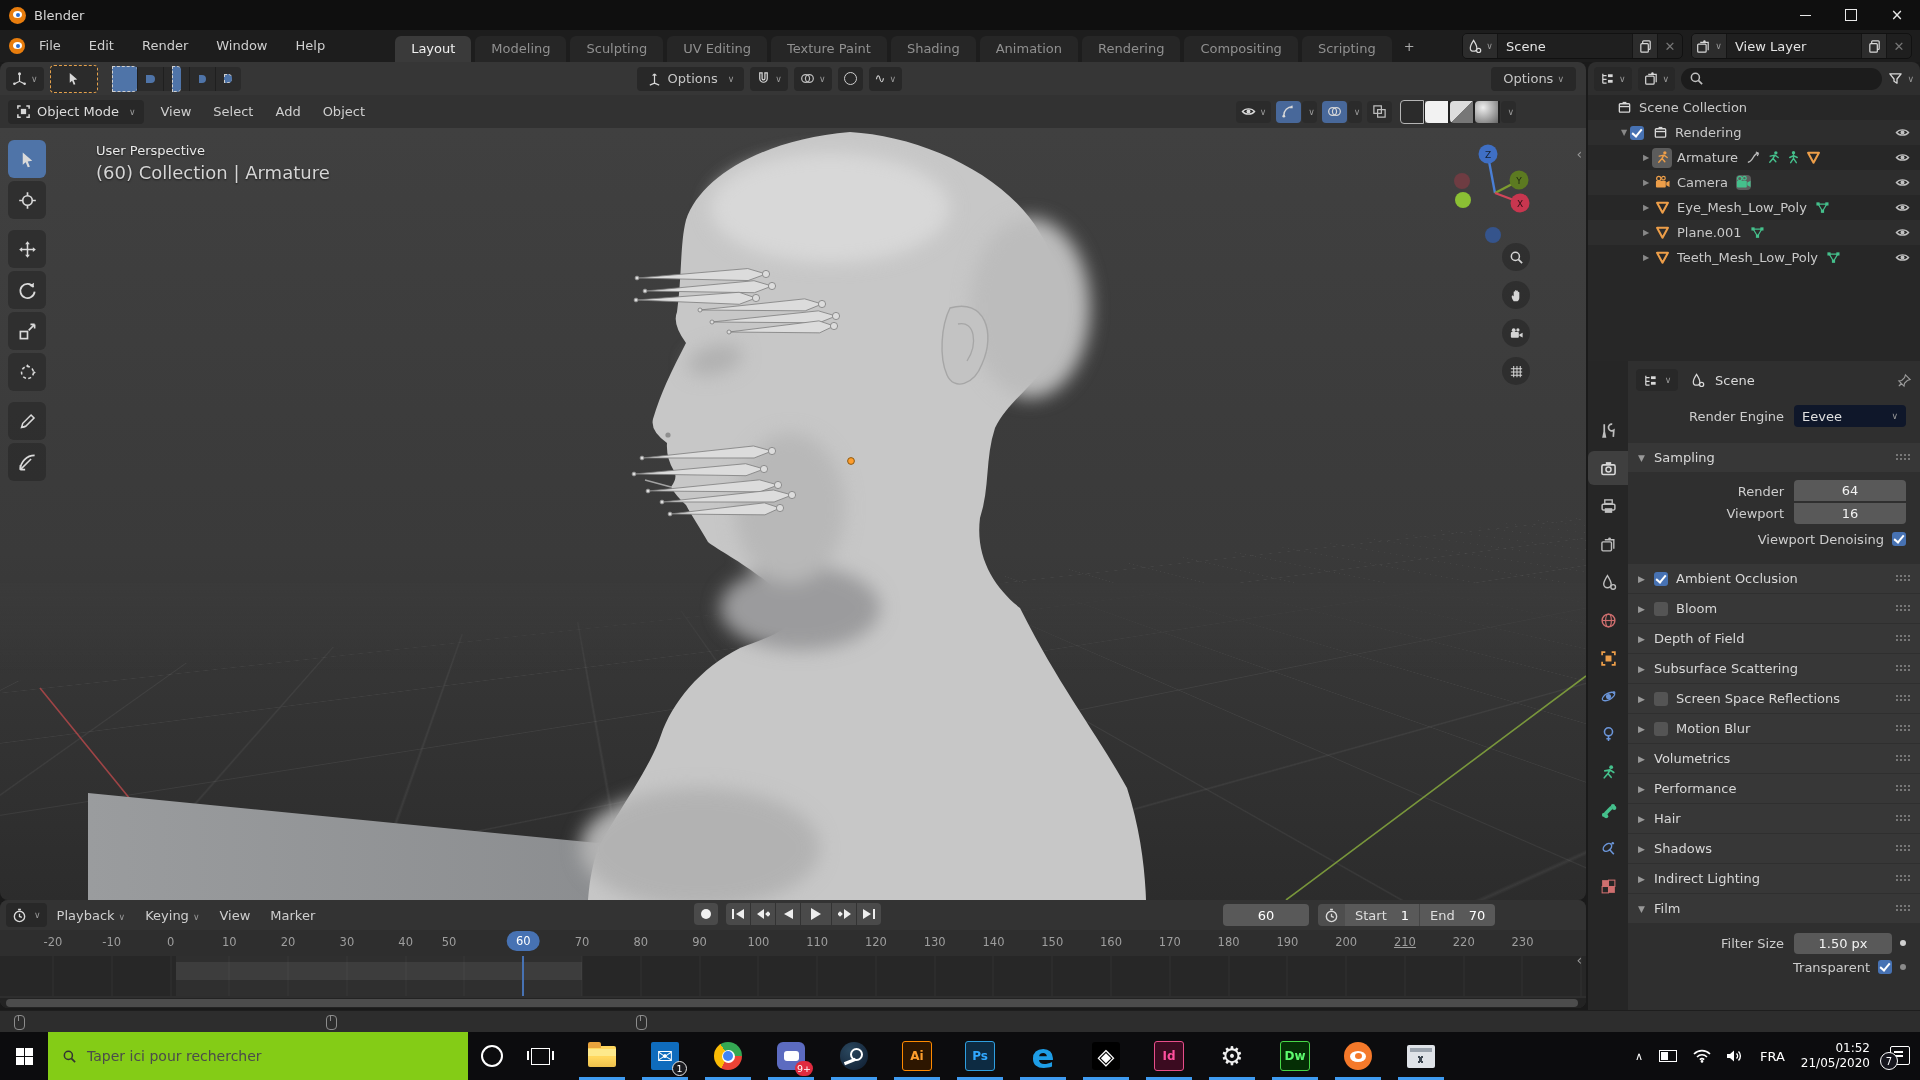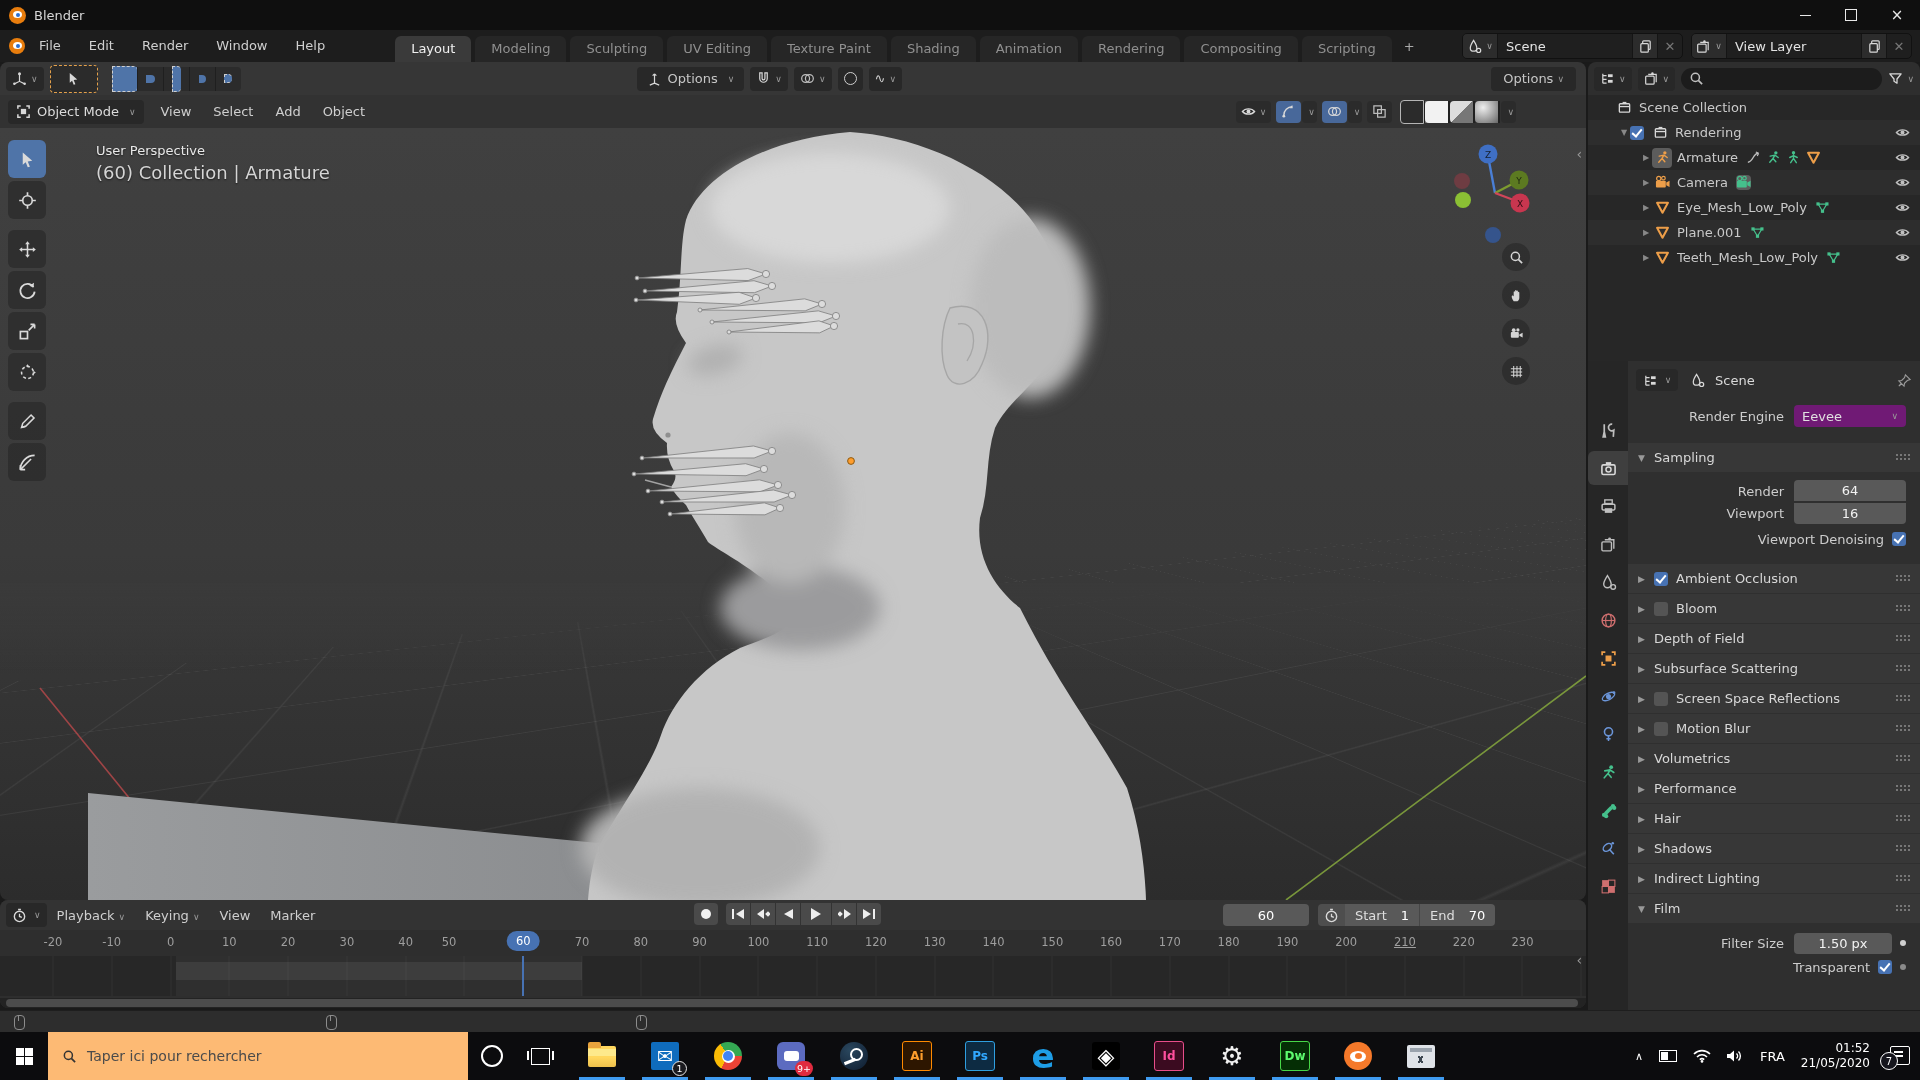--- a/index.html
+++ b/index.html
@@ -69,21 +69,21 @@
   .ptab{position:absolute;left:0;width:40px;height:34px;display:flex;align-items:center;justify-content:center;}
   .ptab.active{background:#3f3f3f;border-radius:6px 0 0 6px;}
   .ptab svg{width:17px;height:17px;}
   #pbody{position:absolute;left:40px;top:0;width:292px;height:649px;}
   #prop-header{display:flex;align-items:center;height:38px;padding:0 8px;}
   #prop-bc-btn{width:42px;height:22px;background:#282828;border-radius:4px;display:flex;align-items:center;justify-content:center;gap:3px;}
   #prop-header .name{margin-left:10px;color:#dadada;}
   #prop-header .pin{margin-left:auto;color:#9a9a9a;}
   .prow{display:flex;align-items:center;height:26px;padding-right:14px;}
   .prow .lbl{width:156px;text-align:right;padding-right:10px;color:#cdcdcd;white-space:nowrap;}
-  .dd-field{flex:1;height:22px;background:#701a75;border-radius:4px;display:flex;align-items:center;padding:0 8px;color:#e0e0e0;}
+  .dd-field{flex:1;height:22px;background:#0f172a;border-radius:4px;display:flex;align-items:center;padding:0 8px;color:#e0e0e0;}
   .dd-field .chev{margin-left:auto;}
   .val-field{flex:1;height:21px;background:#595959;display:flex;align-items:center;justify-content:center;color:#f2f2f2;}
   .vf-top{border-radius:4px 4px 0 0;margin-bottom:1px;}
   .vf-bot{border-radius:0 0 4px 4px;}
   .pr-sec{height:29px;background:#373737;display:flex;align-items:center;margin-bottom:1px;padding:0 10px;color:#d8d8d8;}
   .sec-arrow{width:16px;font-size:9px;color:#999;}
   .sec-cb{width:14px;height:14px;border-radius:3px;margin-right:8px;position:relative;}
   .sec-cb.on{background:#4772b3;}
   .sec-cb.on::after{content:"";position:absolute;left:4px;top:1px;width:4px;height:8px;border:solid #fff;border-width:0 2px 2px 0;transform:rotate(40deg);}
   .sec-cb.off{background:#545454;}
@@ -155,21 +155,21 @@
   
   #statusbar{left:0;top:1010px;width:1920px;height:22px;background:#2d2d2d;border-top:1px solid #1e1e1e;display:flex;align-items:center;color:#929292;font-size:12px;}
   .mouse-ic{width:9px;height:13px;border:1px solid #8c8c8c;border-radius:4px;position:absolute;top:4px;}
   .mouse-ic::after{content:"";position:absolute;left:3px;top:0;width:1px;height:5px;background:#8c8c8c;}
   #stats{position:absolute;right:80px;white-space:nowrap;}
   
   #taskbar{left:0;top:1032px;width:1920px;height:48px;background:#0c0c0e;display:flex;align-items:center;}
   #start{width:48px;height:48px;display:flex;align-items:center;justify-content:center;}
   .winlogo{width:17px;height:17px;display:grid;grid-template-columns:8px 8px;grid-template-rows:8px 8px;gap:1px;}
   .winlogo i{background:#fff;}
-  #tb-search{width:420px;height:48px;background:#fdba74;display:flex;align-items:center;color:#4b4b4b;font-size:14px;gap:10px;padding-left:14px;box-sizing:border-box;}
+  #tb-search{width:420px;height:48px;background:#84cc16;display:flex;align-items:center;color:#4b4b4b;font-size:14px;gap:10px;padding-left:14px;box-sizing:border-box;}
   .tb-slot{width:48px;height:48px;display:flex;align-items:center;justify-content:center;position:relative;}
   #tb-apps{display:flex;margin-left:14px;gap:15px;}
   .tb-app{width:48px;height:48px;display:flex;align-items:center;justify-content:center;position:relative;}
   .tb-app::after{content:"";position:absolute;left:1px;right:1px;bottom:0;height:3px;background:#3f9bf0;}
   .glyph{width:28px;height:28px;display:flex;align-items:center;justify-content:center;position:relative;}
   .gl-label{font-weight:bold;font-size:12px;font-style:normal;}
   .badge{position:absolute;right:2px;bottom:4px;min-width:15px;height:15px;border-radius:8px;font-size:9.5px;display:flex;align-items:center;justify-content:center;color:#fff;padding:0 2px;box-sizing:border-box;}
   .badge.dark{background:#1b1b1f;border:1px solid #e8e8e8;}
   .badge.red{background:#e02b3f;}
   .app-file-explorer .glyph{background:linear-gradient(#ffd75e 55%,#eec04c);border-radius:2px;width:28px;height:21px;}

